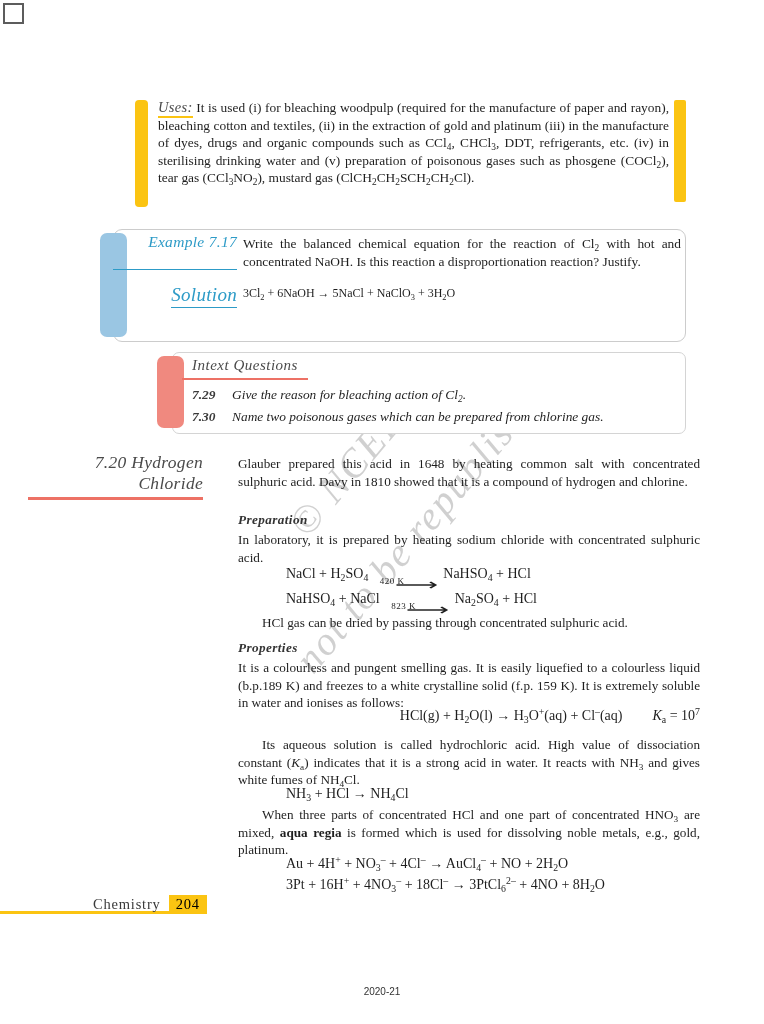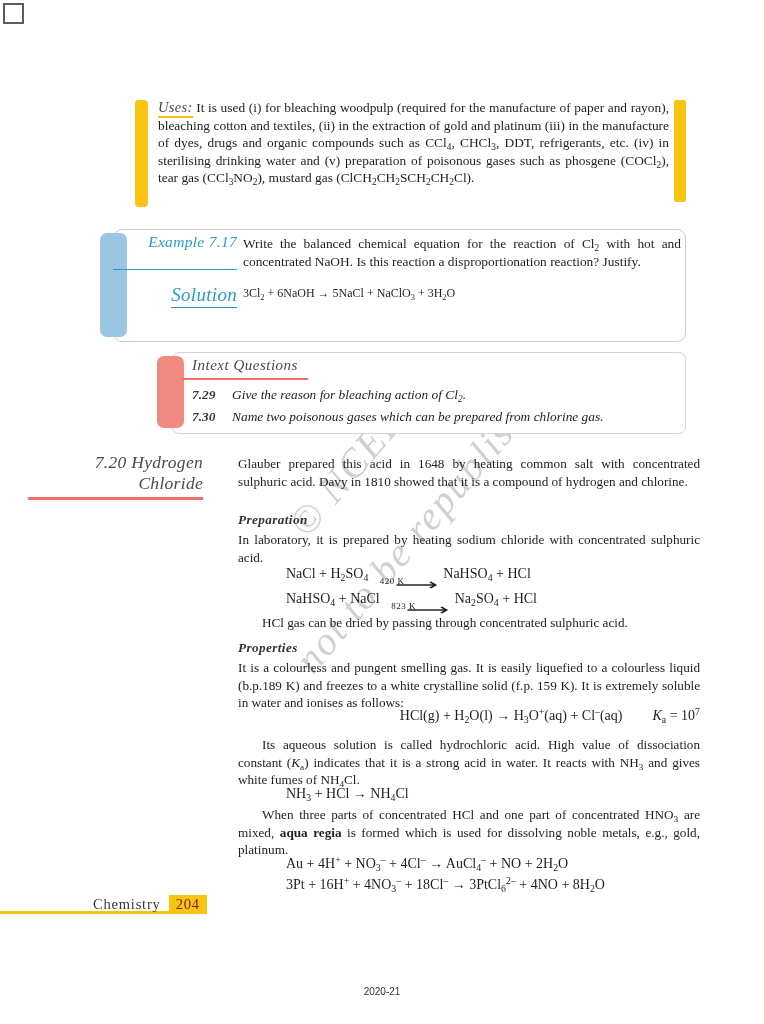--- a/index.html
+++ b/index.html
@@ -87,21 +87,21 @@
   .ka { margin-left:30px; }
 
   
   .rxn { display:inline-flex; flex-direction:row; align-items:flex-start; vertical-align:-0.40em; margin:0 8px; line-height:1; min-width:52px; }
   .rxn-top { font-size:9px; color:#1e1e1e; margin-bottom:-2px; letter-spacing:0.5px; }
   .rxn-bot { font-size:16px; display:inline-block; transform:scaleX(1.9); }
 
   
   .footer-rule { left:0; top:911px; width:203px; height:2.5px; background:#fbc412; }
   .footer-text { left:93px; top:896px; font-size:14.5px; color:#3a3a3a; letter-spacing:0.8px; }
-  .footer-page { background:#fbc412; padding:1px 7px 2px 7px; margin-left:8px; color:#7f1d1d; }
+  .footer-page { background:#fbc412; padding:1px 7px 2px 7px; margin-left:8px; color:#000000; }
   .year { left:0; top:986px; width:764px; text-align:center; font-family:"Liberation Sans", sans-serif; font-size:10px; color:#333; }
 </style>
 </head>
 <body>
 
 <div class="page">
 
   <div class="abs reg-square"></div>
 
   <div class="abs watermark">

